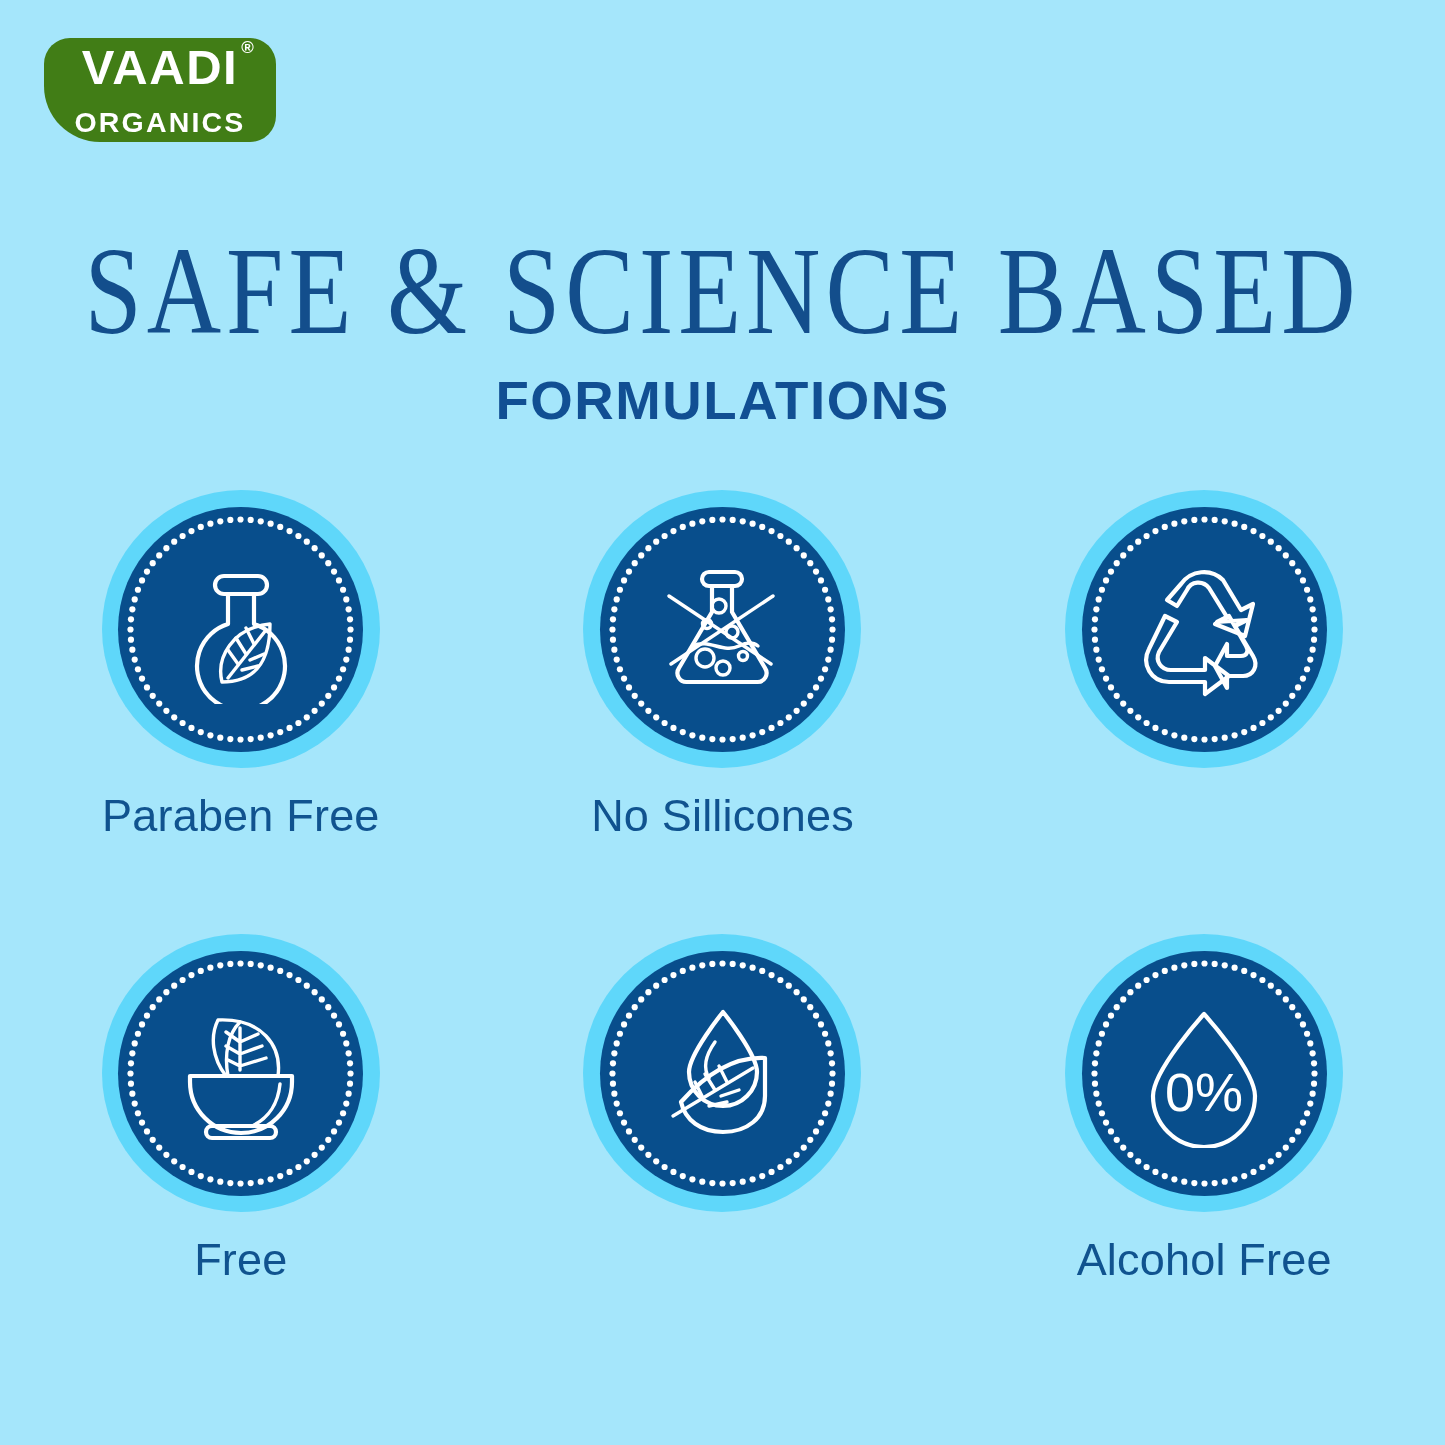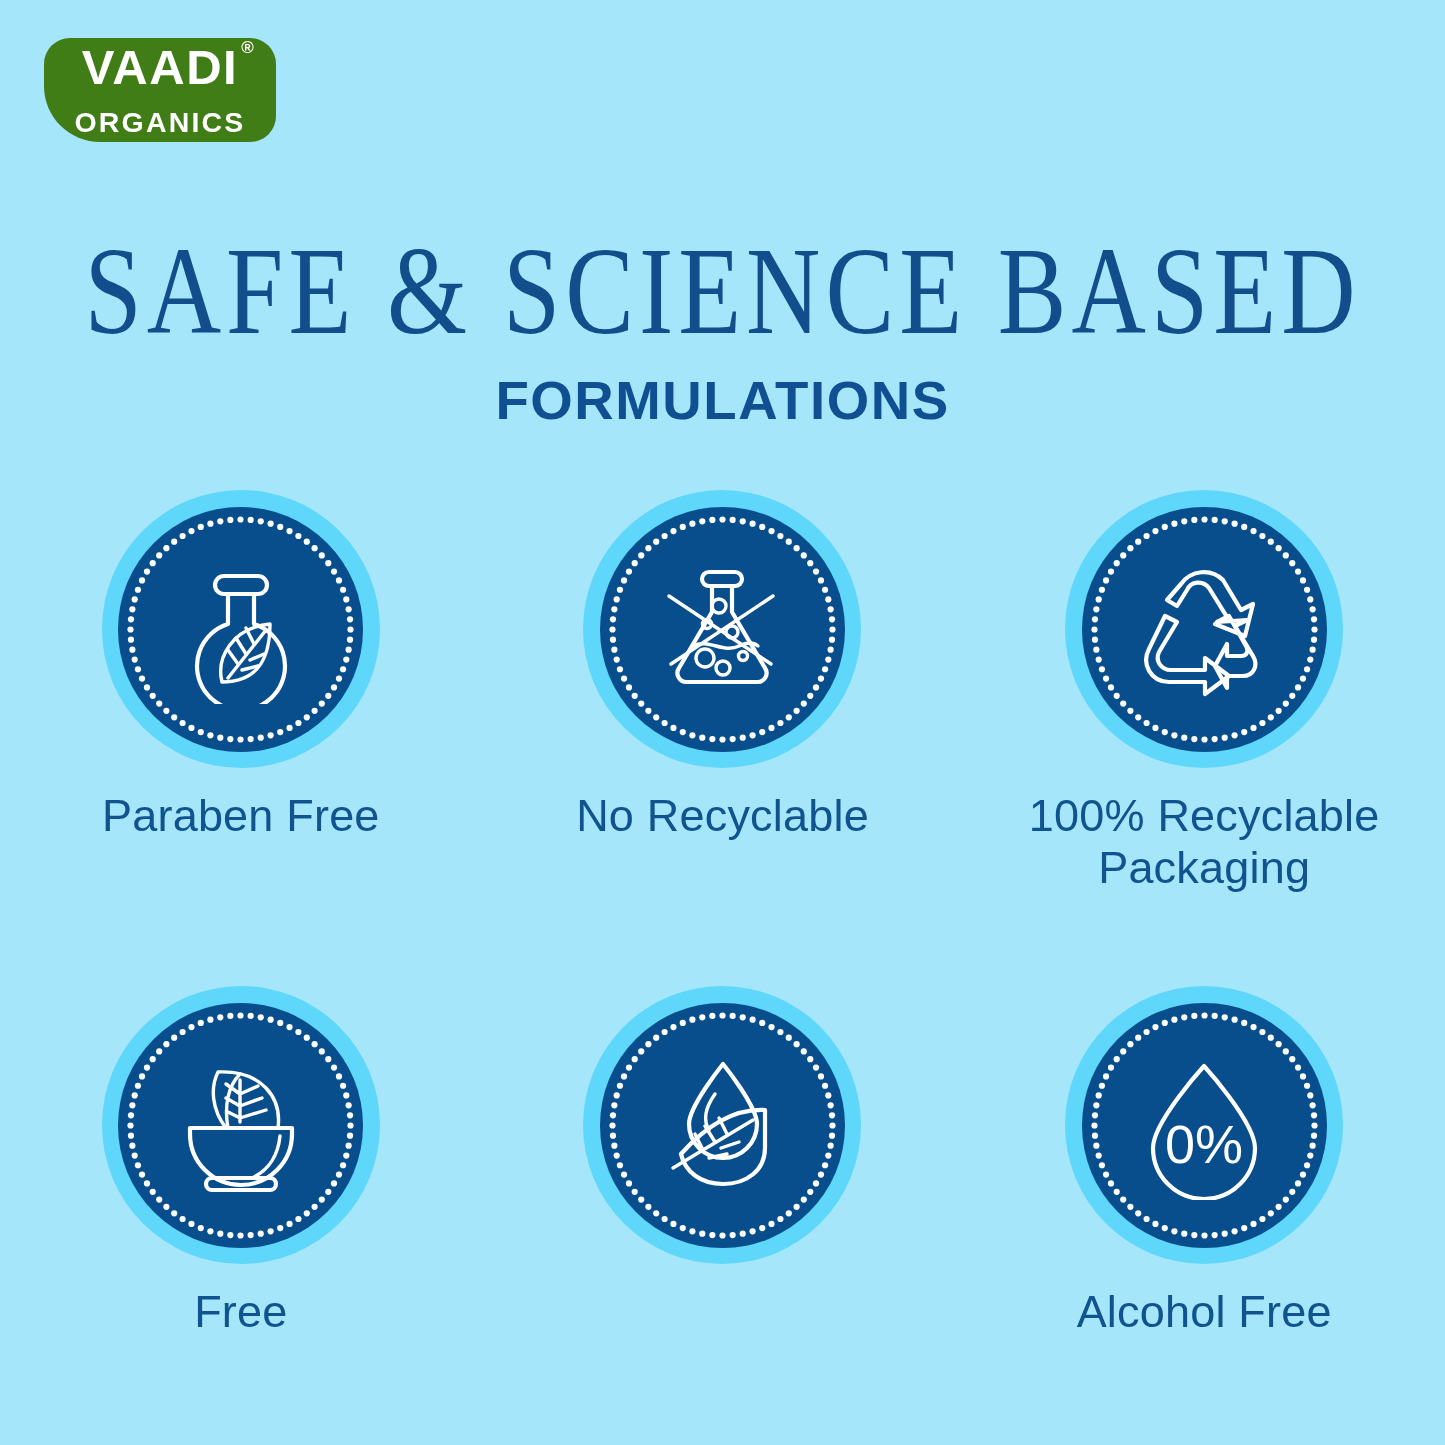--- a/index.html
+++ b/index.html
@@ -346,21 +346,21 @@
           <circle class="thin" cx="60" cy="70" r="4.5"></circle>
           <circle class="thin" cx="85" cy="78" r="6"></circle>
           <circle class="thin" cx="58" cy="104" r="9"></circle>
           <circle class="thin" cx="76" cy="114" r="7"></circle>
           <circle class="thin" cx="96" cy="102" r="4.5"></circle>
           <line class="thin" x1="22" y1="42" x2="124" y2="110"></line>
           <line class="thin" x1="126" y1="42" x2="24" y2="110"></line>
         </svg>
       </div>
     </div>
-    <div class="caption">No Recyclable</div>
+    <div class="caption">No Sillicones</div>
   </div>
 
   <div class="cell">
     <div class="badge">
       <div class="badge-inner">
         <svg class="dots" viewBox="0 0 245 245">
             <circle cx="122.50" cy="12.50" r="3.1" fill="#ffffff" stroke="none"></circle>
             <circle cx="132.65" cy="12.97" r="3.1" fill="#ffffff" stroke="none"></circle>
             <circle cx="142.71" cy="14.37" r="3.1" fill="#ffffff" stroke="none"></circle>
             <circle cx="152.60" cy="16.70" r="3.1" fill="#ffffff" stroke="none"></circle>
@@ -429,21 +429,20 @@
             <circle cx="102.29" cy="14.37" r="3.1" fill="#ffffff" stroke="none"></circle>
             <circle cx="112.35" cy="12.97" r="3.1" fill="#ffffff" stroke="none"></circle>
           </svg>
         <svg class="icon-svg" viewBox="0 0 150 150">
           <path d="M52 30 C62 16 82 14 94 26 L112 56 L124 50 L116 82 L86 70 L98 63 L80 34 C74 26 62 27 58 36 L48 52 L38 46 Z"></path>
           <path d="M36 62 L48 68 L30 98 C26 107 32 116 42 116 L76 116 L76 104 L100 122 L76 140 L76 128 L40 128 C22 128 12 110 20 95 Z"></path>
           <path d="M118 66 L106 72 L124 102 C130 112 124 122 114 122 L98 122 L98 134 L86 112 L98 90 L98 102 L112 102 C118 102 120 97 117 92 L100 62 L88 68 Z"></path>
         </svg>
       </div>
     </div>
-    <div class="caption">100% Recyclable Packaging</div>
   </div>
 
   <div class="cell">
     <div class="badge">
       <div class="badge-inner">
         <svg class="dots" viewBox="0 0 245 245">
             <circle cx="122.50" cy="12.50" r="3.1" fill="#ffffff" stroke="none"></circle>
             <circle cx="132.65" cy="12.97" r="3.1" fill="#ffffff" stroke="none"></circle>
             <circle cx="142.71" cy="14.37" r="3.1" fill="#ffffff" stroke="none"></circle>
             <circle cx="152.60" cy="16.70" r="3.1" fill="#ffffff" stroke="none"></circle>

